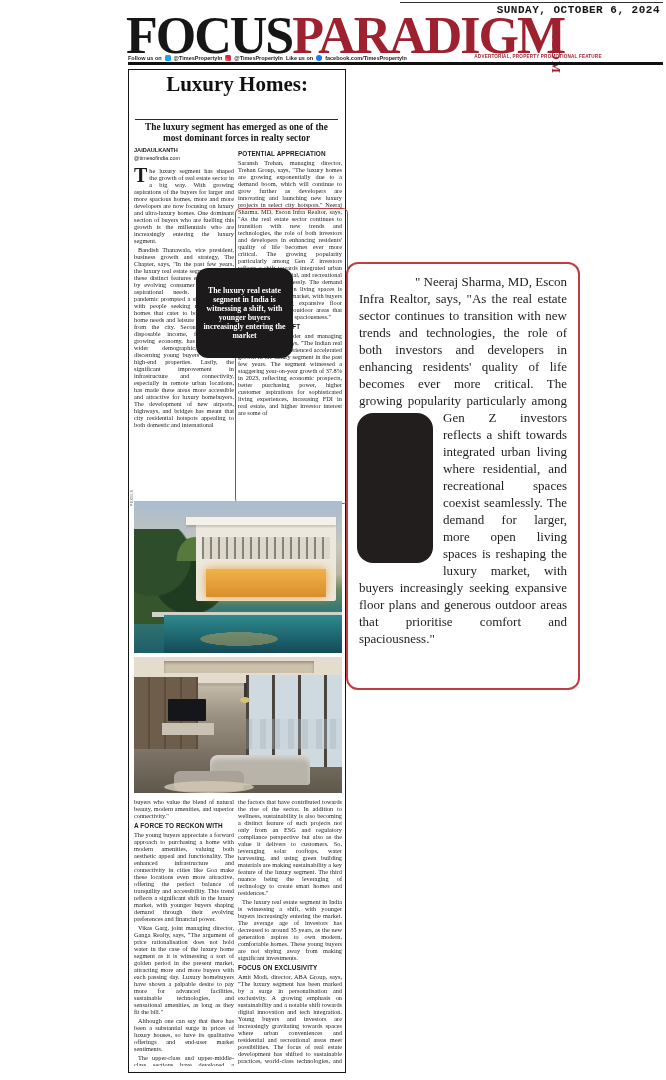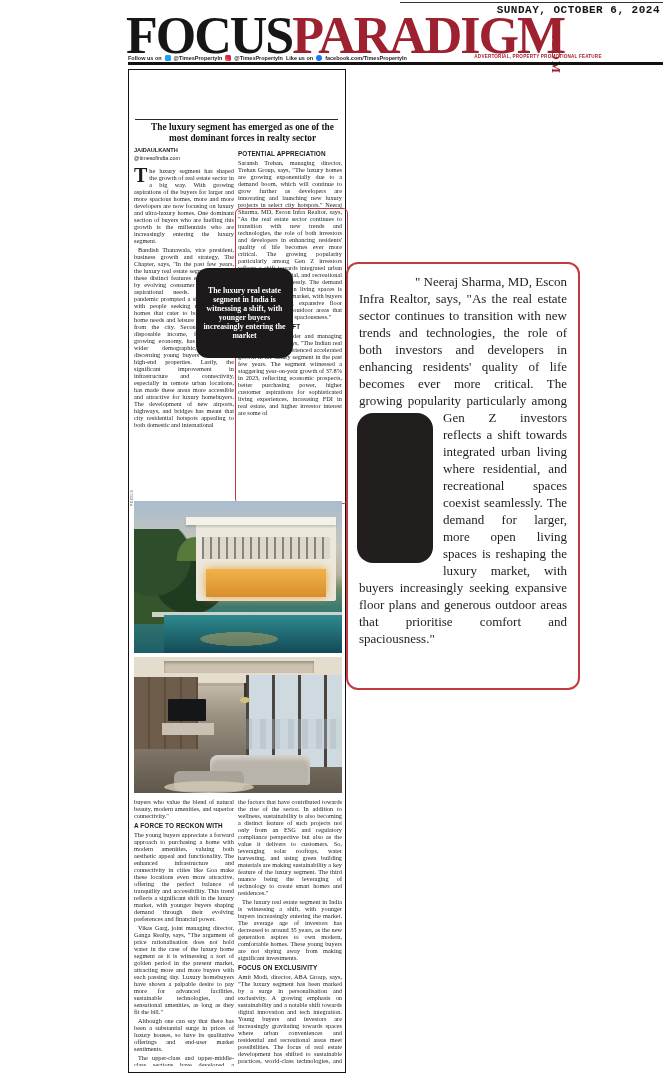--- a/index.html
+++ b/index.html
@@ -21,21 +21,21 @@
   .tw{background:#1da1f2;} .ig{background:linear-gradient(45deg,#f09433,#dc2743,#bc1888);}
   .fb{background:#1877f2;border-radius:50%;}
   .advertorial{left:438px;top:54px;width:200px;text-align:center;font-family:"Liberation Sans",sans-serif;
                font-size:4.6px;font-weight:bold;color:#9e2130;letter-spacing:.2px;}
   .thick-rule{left:128px;top:62px;width:535px;height:2.5px;background:#111;}
 
   
   .article-box{left:128px;top:69px;width:218px;height:1004px;border:1.6px solid #141414;background:#fff;box-sizing:border-box;}
   .headline{left:0;top:4px;width:100%;text-align:center;font-size:21px;line-height:20px;font-weight:bold;color:#101010;}
   .stand-rule{left:6px;top:49px;width:203px;height:1px;background:#2a2a2a;}
-  .standfirst{left:18px;top:52px;width:191px;text-align:center;font-size:9.3px;line-height:10.5px;font-weight:bold;color:#141414;}
+  .standfirst{left:12px;top:52px;width:191px;text-align:center;font-size:9.3px;line-height:10.5px;font-weight:bold;color:#141414;}
 
   
   .col{font-size:6.3px;line-height:7px;text-align:justify;color:#1b1b1b;overflow:hidden;}
   .col p{margin:0 0 2px 0;text-indent:4px;}
   .col p.nofirst{text-indent:0;}
   .byline{font-family:"Liberation Sans",sans-serif;font-weight:bold;font-size:5.6px;margin-bottom:1px;}
   .byline-mail{font-family:"Liberation Sans",sans-serif;font-size:5.4px;margin-bottom:5px;}
   .col-head{font-family:"Liberation Sans",sans-serif;font-weight:bold;font-size:6.4px;margin:3px 0 2px 0;letter-spacing:.1px;}
   .dropcap::first-letter{font-size:20px;line-height:15px;float:left;padding:1px 2px 0 0;font-weight:bold;}
   .c1u{left:5px;top:77px;width:100px;height:352px;}
@@ -119,20 +119,21 @@
     <span>Like us on</span>
     <span class="s-icon fb"></span>
     <span>facebook.com/TimesPropertyIn</span>
   </div>
   <div class="abs advertorial">ADVERTORIAL, PROPERTY PROMOTIONAL FEATURE</div>
   <div class="abs thick-rule"></div>
 
   <div class="abs article-box">
 
     <div class="abs headline">
+      <div>Luxury Homes:</div>
     </div>
     <div class="abs stand-rule"></div>
     <div class="abs standfirst">The luxury segment has emerged as one of the most dominant forces in realty sector</div>
 
     <div class="abs col c1u">
       <div class="byline">JAIDAULKANTH</div>
       <div class="byline-mail">@timesofindia.com</div>
       <p class="dropcap nofirst">The luxury segment has shaped the growth of real estate sector in a big way. With growing aspirations of the buyers for larger and more spacious homes, more and more developers are now focusing on luxury and ultra-luxury homes. One dominant section of buyers who are fuelling this growth is the millennials who are increasingly entering the luxury segment.</p>
       <p>Bandish Thanawala, vice president, business growth and strategy, The Chapter, says, "In the past few years, the luxury real estate segment has seen these distinct features emerge, shaped by evolving consumer demands and aspirational needs. Firstly, the pandemic prompted a shift in lifestyle with people seeking more spacious homes that cater to both work from home needs and leisure activities away from the city. Secondly, increased disposable income, fuelled by a growing economy, has encouraged a wider demographic, including discerning young buyers to invest in high-end properties. Lastly, the significant improvement in infrastructure and connectivity, especially in remote urban locations, has made these areas more accessible and attractive for luxury homebuyers. The development of new airports, highways, and bridges has meant that city residential hotspots appealing to both domestic and international</p>
     </div>

